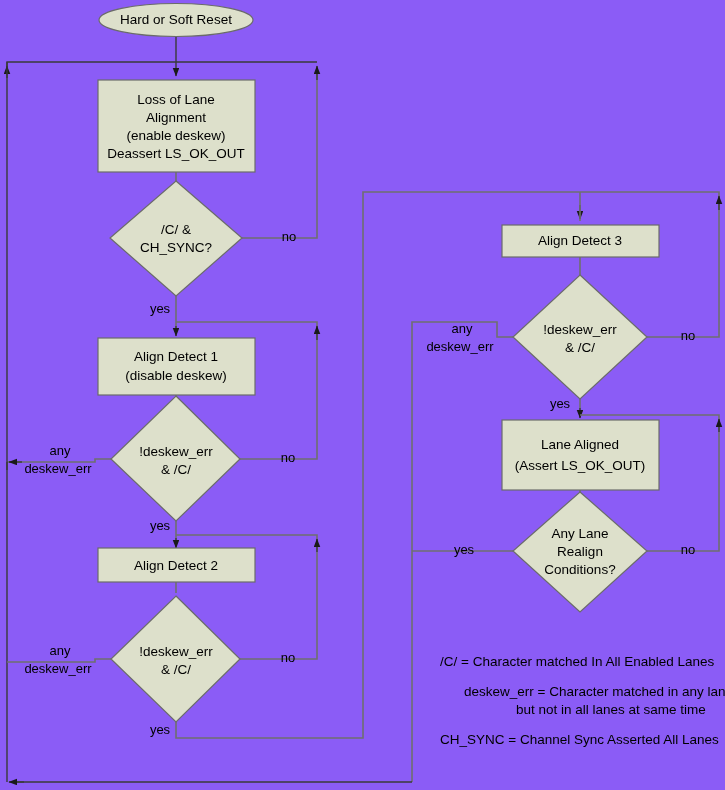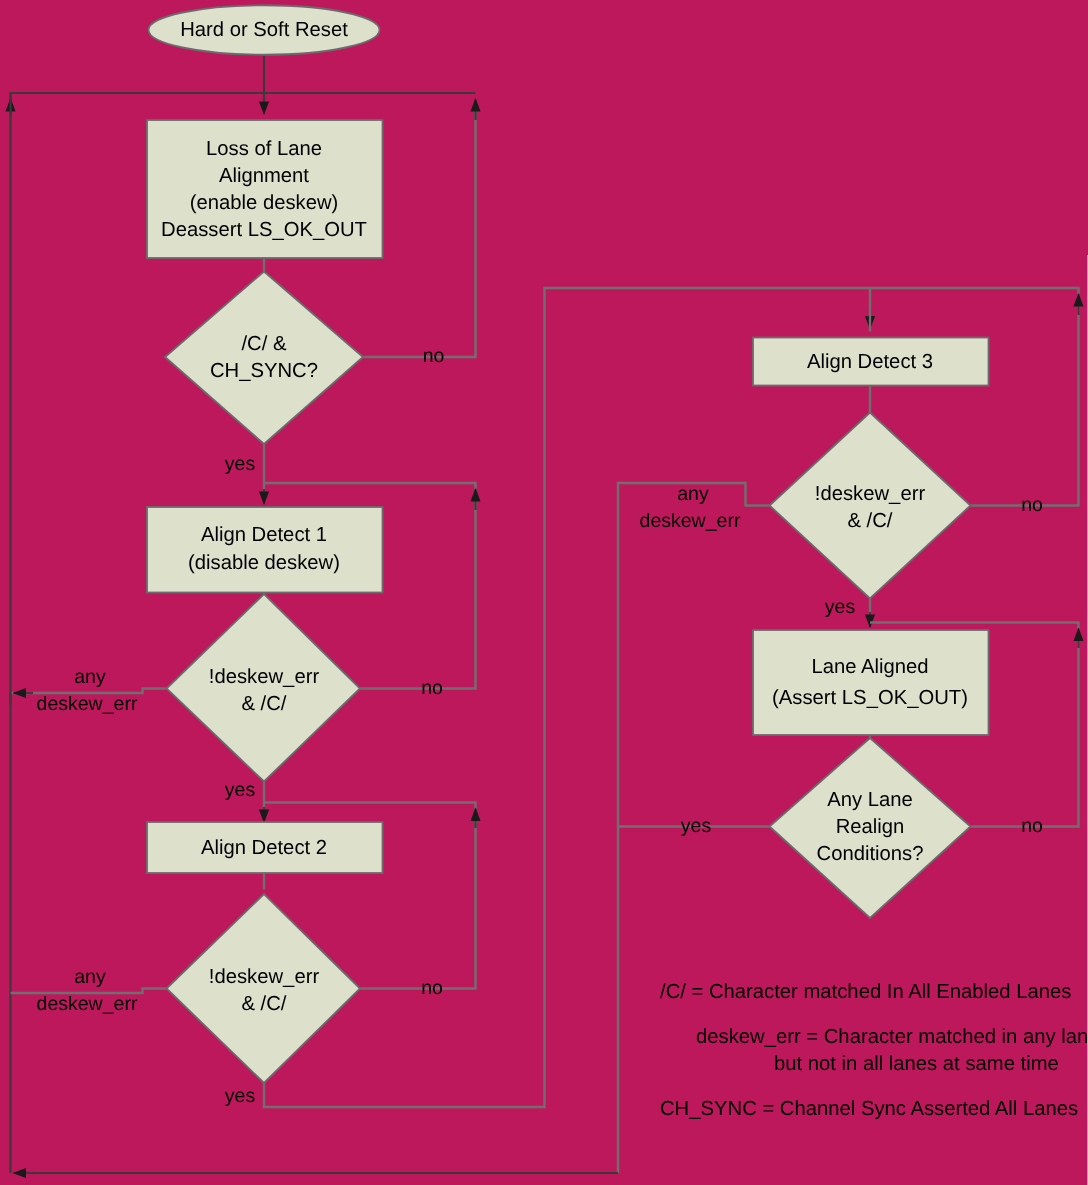--- a/index.html
+++ b/index.html
@@ -4,21 +4,21 @@
 <style>
   html, body {
     margin: 0;
     padding: 0;
     background: #ffffff;
   }
   #canvas {
     position: relative;
     width: 725px;
     height: 790px;
-    background: #be185d;
+    background: #8b5cf6;
     font-family: "Liberation Sans", sans-serif;
   }
   svg#flow {
     position: absolute;
     left: 0;
     top: 0;
     width: 725px;
     height: 790px;
   }
   .node-shape {

